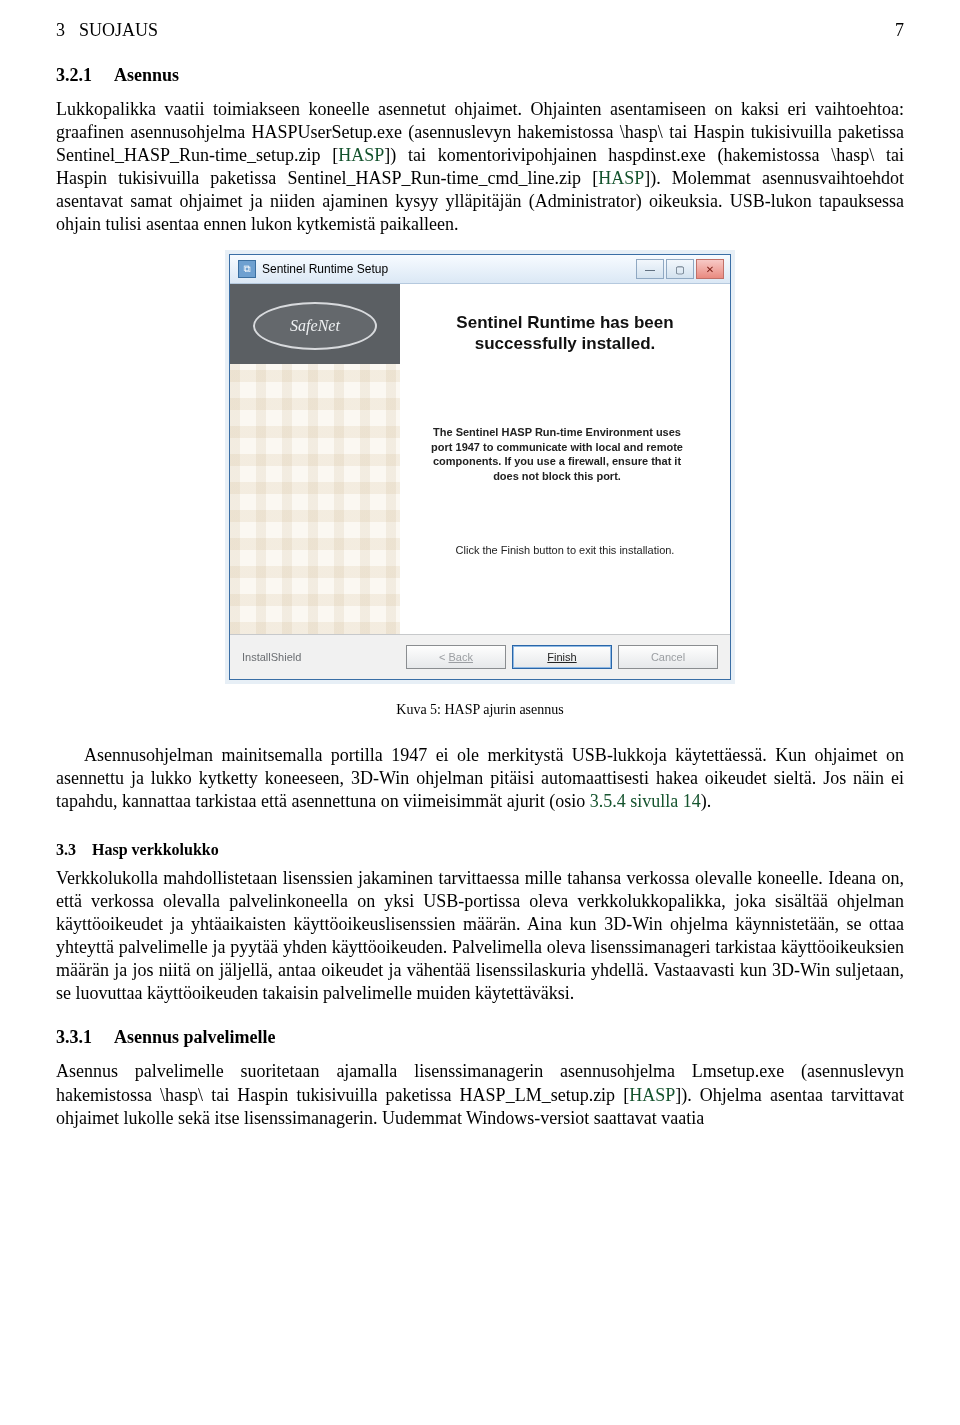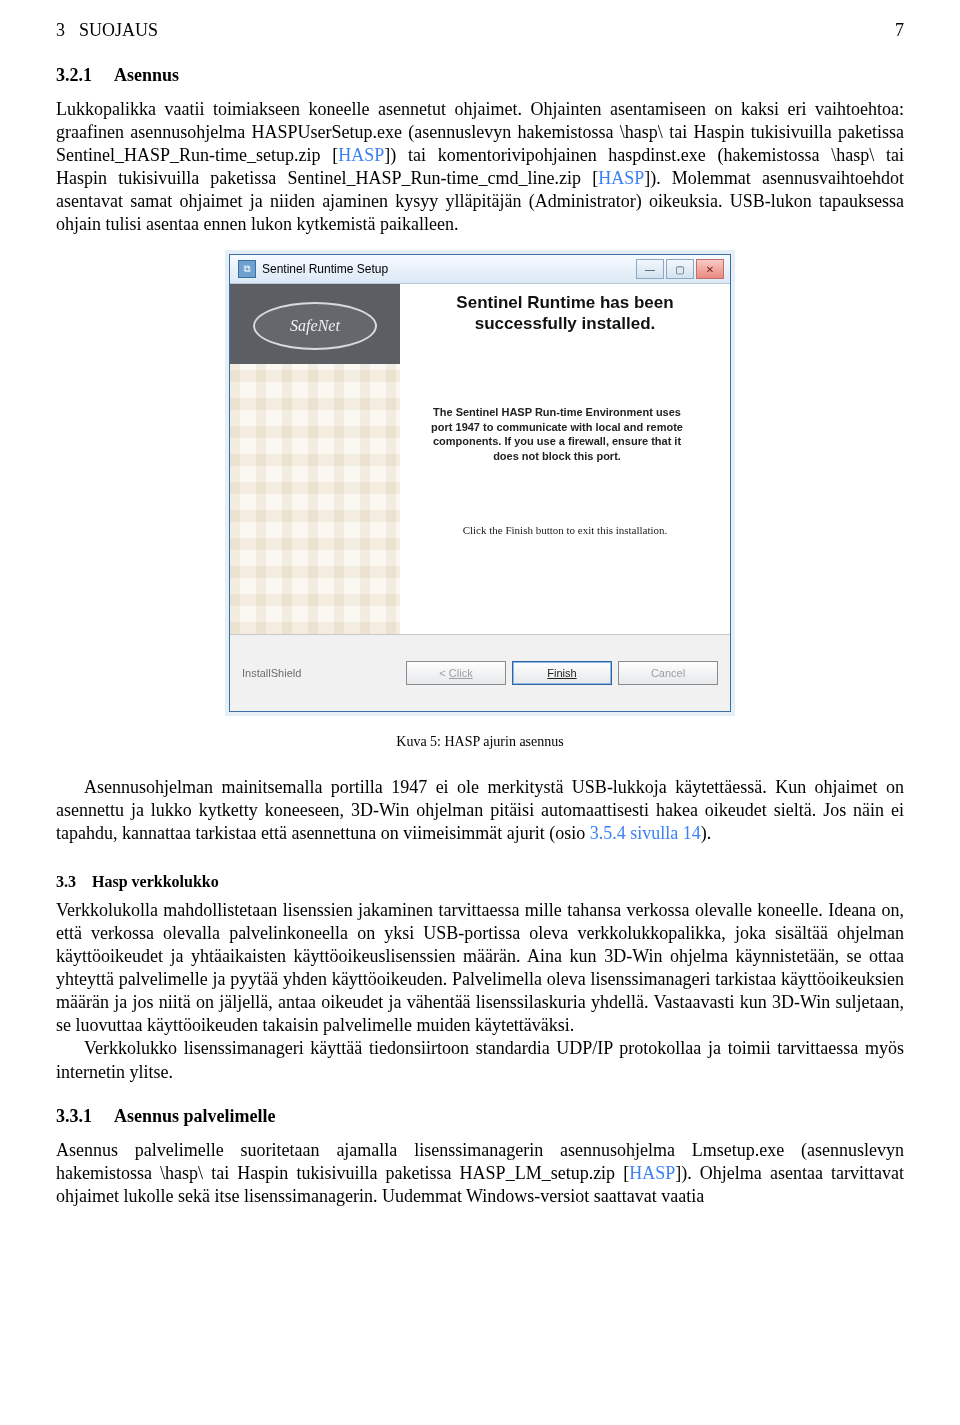--- a/index.html
+++ b/index.html
@@ -29,21 +29,21 @@
     font-weight: bold;
     margin: 0 0 12px 0;
   }
   .section-heading .num { margin-right: 22px; }
   .body-text {
     font-size: 18px;
     line-height: 1.28;
     text-align: justify;
     margin: 0 0 0 0;
   }
-  .body-text .link { color: #3b82f6; }
+  .body-text .link { color: #14532d; }
   .indent { text-indent: 28px; }
   .figure-wrap {
     display: flex;
     flex-direction: column;
     align-items: center;
     margin: 18px 0 26px 0;
   }
   .installer {
     width: 500px;
     border: 1px solid #3a6ea5;
@@ -101,21 +101,21 @@
   .side-pattern {
     flex:1; width:100%;
     margin-top:14px;
     background:
       repeating-linear-gradient(0deg, rgba(200,170,120,0.15) 0 12px, transparent 12px 28px),
       repeating-linear-gradient(90deg, rgba(180,150,100,0.12) 0 10px, transparent 10px 26px),
       #fbf8f2;
   }
   .main-panel {
     flex:1;
-    padding: 8px 22px 10px 22px;
+    padding: 28px 22px 10px 22px;
     display:flex; flex-direction:column;
     position:relative;
   }
   .headline {
     font-family: Verdana, Arial, sans-serif;
     font-size: 17px;
     font-weight: bold;
     color:#111;
     line-height:1.25;
     margin-bottom: 70px;
@@ -123,32 +123,32 @@
   .note {
     font-family: Verdana, Arial, sans-serif;
     font-size: 11px;
     font-weight: bold;
     color:#222;
     line-height:1.35;
     max-width: 270px;
     margin-bottom: 60px;
   }
   .finish-hint {
-    font-family: Liberation Serif, serif;
+    font-family: Liberation Sans, sans-serif;
     font-size: 11px;
     color:#222;
   }
   .footer-bar {
     border-top:1px solid #c7c9cb;
     background:#f1f1f1;
     height:44px;
     display:flex;
     align-items:center;
     justify-content:space-between;
-    padding: 16px 12px;
+    padding: 0 12px;
   }
   .footer-left {
     font-family: Tahoma, Arial, sans-serif;
     font-size:11px; color:#6b6e72;
   }
   .footer-buttons { display:flex; gap:6px; }
   .win-btn {
     min-width:78px; height:22px;
     border:1px solid #8a8d90;
     background:linear-gradient(#fefefe,#e6e8ea);
@@ -215,42 +215,41 @@
         <div class="main-panel">
           <div class="headline">Sentinel Runtime has been successfully installed.</div>
           <div class="note">The Sentinel HASP Run-time Environment uses port 1947 to communicate with local and remote components. If you use a firewall, ensure that it does not block this port.</div>
           <div class="finish-hint">Click the Finish button to exit this installation.</div>
         </div>
       </div>
       <div class="footer-bar">
         <span class="footer-left">InstallShield</span>
         <div class="footer-buttons">
           <div class="win-btn disabled">
-            <span>&lt;</span>&nbsp;<span class="u">Click</span>
+            <span>&lt;</span>&nbsp;<span class="u">Back</span>
           </div>
           <div class="win-btn default">
             <span class="u">Finish</span>
           </div>
           <div class="win-btn disabled">Cancel</div>
         </div>
       </div>
     </div>
     <div class="caption">Kuva 5: HASP ajurin asennus</div>
   </div>
 
   <p class="body-text indent">
     <span>Asennusohjelman mainitsemalla portilla 1947 ei ole merkitystä USB-lukkoja käytettäessä. Kun ohjaimet on asennettu ja lukko kytketty koneeseen, 3D-Win ohjelman pitäisi automaattisesti hakea oikeudet sieltä. Jos näin ei tapahdu, kannattaa tarkistaa että asennettuna on viimeisimmät ajurit (osio </span><span class="link">3.5.4 sivulla 14</span><span>).</span>
   </p>
 
   <p class="h2">
     <span class="num">3.3</span><span>Hasp verkkolukko</span>
   </p>
 
   <p class="body-text">Verkkolukolla mahdollistetaan lisenssien jakaminen tarvittaessa mille tahansa verkossa olevalle koneelle. Ideana on, että verkossa olevalla palvelinkoneella on yksi USB-portissa oleva verkkolukkopalikka, joka sisältää ohjelman käyttöoikeudet ja yhtäaikaisten käyttöoikeuslisenssien määrän. Aina kun 3D-Win ohjelma käynnistetään, se ottaa yhteyttä palvelimelle ja pyytää yhden käyttöoikeuden. Palvelimella oleva lisenssimanageri tarkistaa käyttöoikeuksien määrän ja jos niitä on jäljellä, antaa oikeudet ja vähentää lisenssilaskuria yhdellä. Vastaavasti kun 3D-Win suljetaan, se luovuttaa käyttöoikeuden takaisin palvelimelle muiden käytettäväksi.</p>
-  <p class="body-text indent">Verkkolukko lisenssimanageri käyttää tiedonsiirtoon standardia UDP/IP protokollaa ja toimii tarvittaessa myös internetin ylitse.</p>
 
   <p class="section-heading" style="margin-top:22px">
     <span class="num">3.3.1</span><span>Asennus palvelimelle</span>
   </p>
 
   <p class="body-text">
     <span>Asennus palvelimelle suoritetaan ajamalla lisenssimanagerin asennusohjelma Lmsetup.exe (asennuslevyn hakemistossa \hasp\ tai Haspin tukisivuilla paketissa HASP_LM_setup.zip [</span><span class="link">HASP</span><span>]). Ohjelma asentaa tarvittavat ohjaimet lukolle sekä itse lisenssimanagerin. Uudemmat Windows-versiot saattavat vaatia</span>
   </p>
 
 </div>

